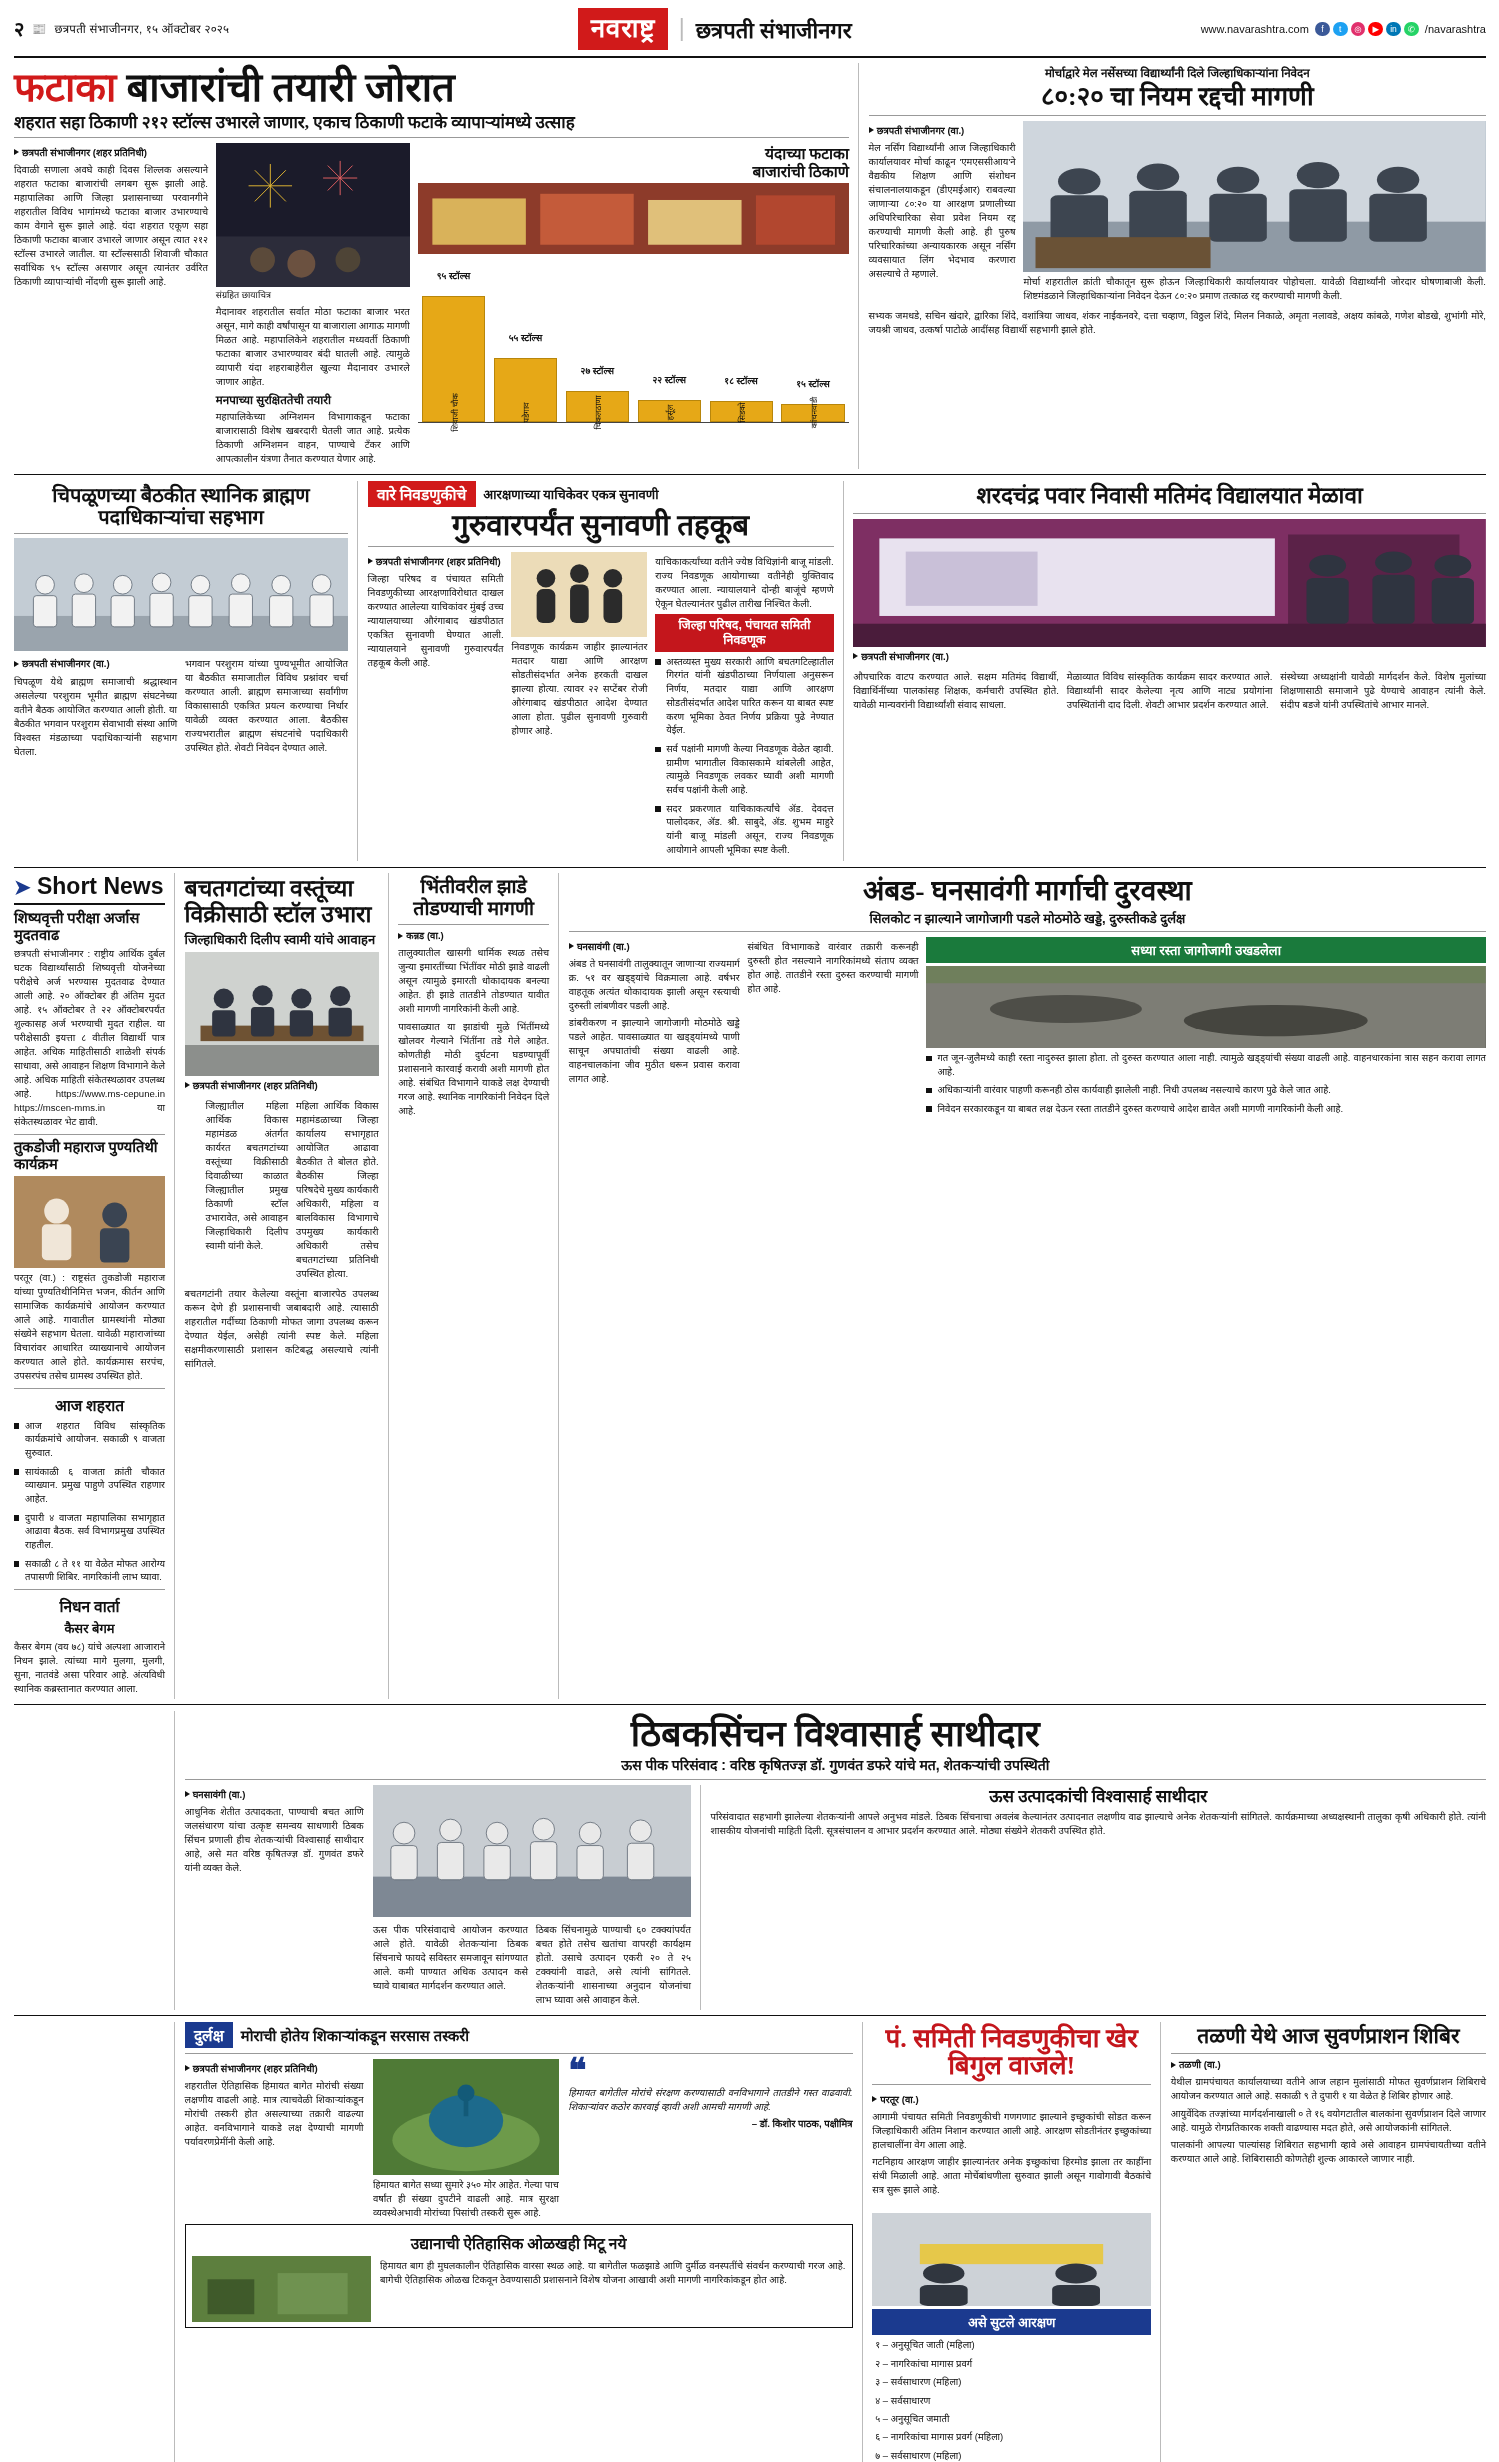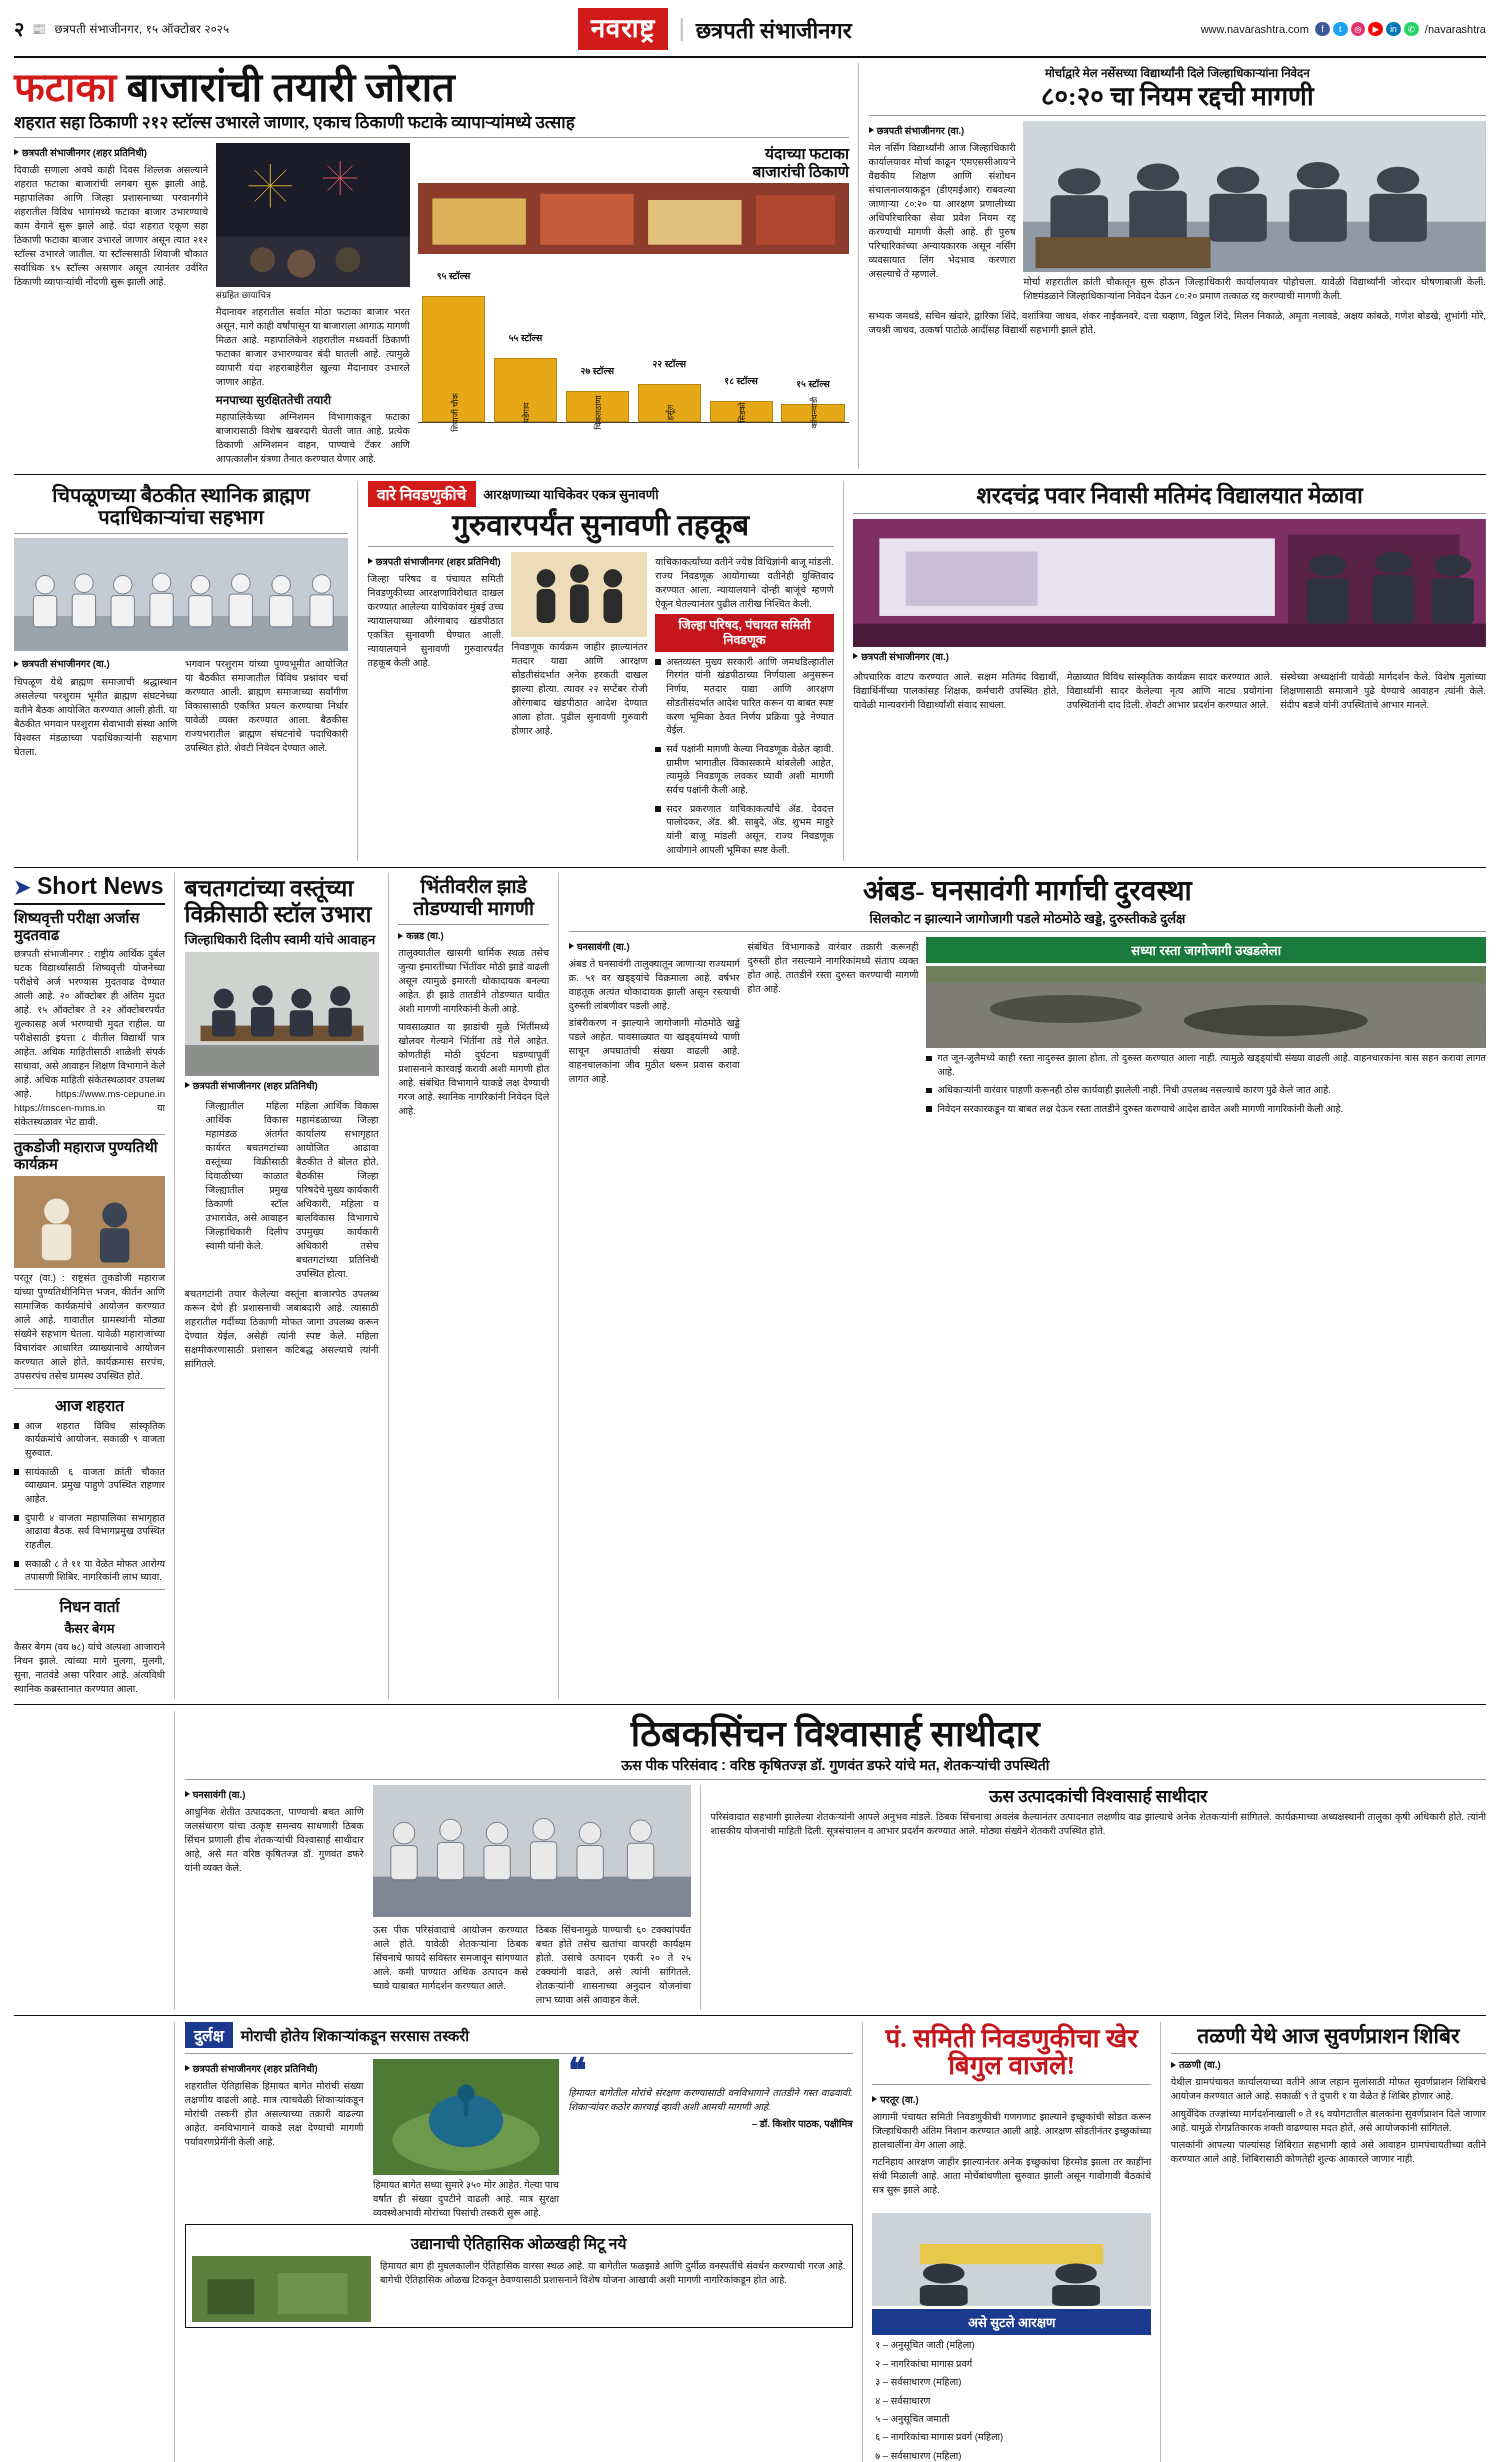--- a/index.html
+++ b/index.html
@@ -200,21 +200,21 @@
                 <span class="lbl">शिवाजी चौक</span>
               </div>
               <div class="bar" style="left: 17.6667%; width: 14.6667%; height: 64px;">
                 <span class="v">५५ स्टॉल्स</span>
                 <span class="lbl">पडेगाव</span>
               </div>
               <div class="bar" style="left: 34.3333%; width: 14.6667%; height: 31px;">
                 <span class="v">२७ स्टॉल्स</span>
                 <span class="lbl">चिकलठाणा</span>
               </div>
-              <div class="bar" style="left: 51%; width: 14.6667%; height: 38px;">
+              <div class="bar" style="left: 51%; width: 14.6667%; height: 22px;">
                 <span class="v">२२ स्टॉल्स</span>
                 <span class="lbl">हर्सूल</span>
               </div>
               <div class="bar" style="left: 67.6667%; width: 14.6667%; height: 21px;">
                 <span class="v">१८ स्टॉल्स</span>
                 <span class="lbl">सिडको</span>
               </div>
               <div class="bar" style="left: 84.3333%; width: 14.6667%; height: 17.5px;">
                 <span class="v">१५ स्टॉल्स</span>
                 <span class="lbl">कांचनवाडी</span>
@@ -337,21 +337,21 @@
                   <rect x="119" y="48" width="24" height="44" rx="8"></rect>
               </g>
             </svg>
           </div>
           <p class="body">निवडणूक कार्यक्रम जाहीर झाल्यानंतर मतदार याद्या आणि आरक्षण सोडतीसंदर्भात अनेक हरकती दाखल झाल्या होत्या. त्यावर २२ सप्टेंबर रोजी औरंगाबाद खंडपीठात आदेश देण्यात आला होता. पुढील सुनावणी गुरुवारी होणार आहे.</p>
         </div>
         <div style="flex:1;">
           <p class="body">याचिकाकर्त्यांच्या वतीने ज्येष्ठ विधिज्ञांनी बाजू मांडली. राज्य निवडणूक आयोगाच्या वतीनेही युक्तिवाद करण्यात आला. न्यायालयाने दोन्ही बाजूंचे म्हणणे ऐकून घेतल्यानंतर पुढील तारीख निश्चित केली.</p>
           <div class="band band-red" style="font-size:12.4px;line-height:1.2;margin-top:3.1px;">जिल्हा परिषद, पंचायत समिती निवडणूक</div>
           <ul class="bullets sq">
-            <li>अस्तव्यस्त मुख्य सरकारी आणि जमधडिल्हातील गिरगंत यांनी खंडपीठाच्या निर्णयाला अनुसरून निर्णय, मतदार याद्या आणि आरक्षण सोडतीसंदर्भात आदेश पारित करून या बाबत स्पष्ट करण भूमिका ठेवत निर्णय प्रक्रिया पुढे नेण्यात येईल.</li>
+            <li>अस्तव्यस्त मुख्य सरकारी आणि बचतगटिल्हातील गिरगंत यांनी खंडपीठाच्या निर्णयाला अनुसरून निर्णय, मतदार याद्या आणि आरक्षण सोडतीसंदर्भात आदेश पारित करून या बाबत स्पष्ट करण भूमिका ठेवत निर्णय प्रक्रिया पुढे नेण्यात येईल.</li>
             <li>सर्व पक्षांनी मागणी केल्या निवडणूक वेळेत व्हावी. ग्रामीण भागातील विकासकामे थांबलेली आहेत, त्यामुळे निवडणूक लवकर घ्यावी अशी मागणी सर्वच पक्षांनी केली आहे.</li>
             <li>सदर प्रकरणात याचिकाकर्त्यांचे ॲड. देवदत्त पालोदकर, ॲड. श्री. साबुदे, ॲड. शुभम माहुरे यांनी बाजू मांडली असून, राज्य निवडणूक आयोगाने आपली भूमिका स्पष्ट केली.</li>
           </ul>
         </div>
       </div>
     </div>
 
     <div class="vline"></div>
 
     <div style="flex:1;">

